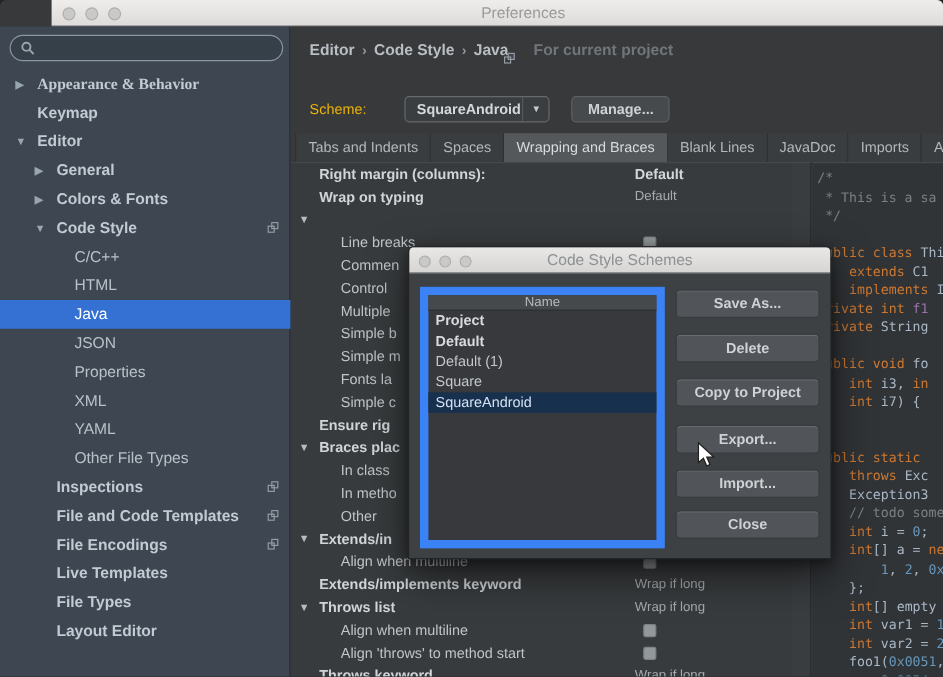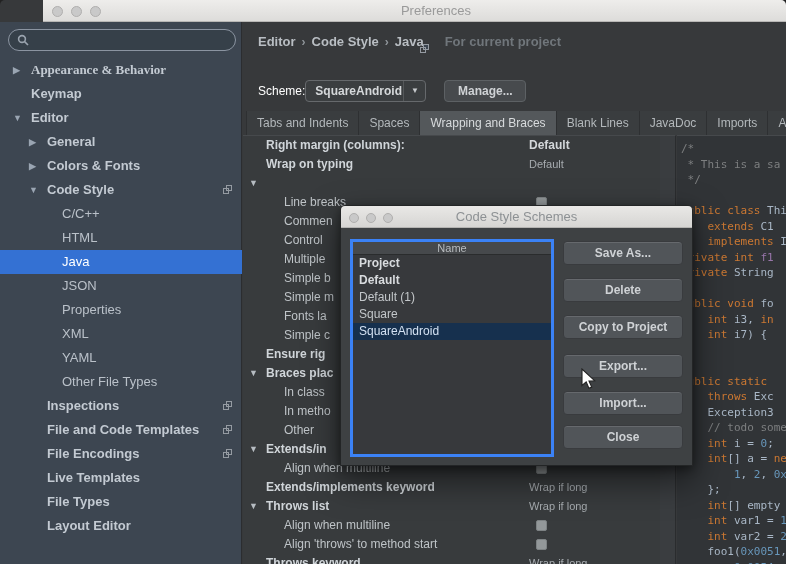--- a/index.html
+++ b/index.html
@@ -30,21 +30,21 @@
   .badge i.b1{left:0;bottom:0;width:6px;height:6px;}
   .badge i.b2{right:0;top:0;width:6px;height:6px;background:#3d4651;}
   
   .main-header{position:absolute;left:243px;top:22px;width:543px;height:113px;background:#37393b;}
   .breadcrumb{position:absolute;left:15px;top:12px;font-size:13px;font-weight:bold;color:#b9bec3;
     display:flex;align-items:center;gap:6px;white-space:nowrap;}
   .breadcrumb .sep{color:#8f959a;font-size:12px;}
   .breadcrumb .note{color:#70767b;}
   .breadcrumb .badge{position:static;display:inline-block;width:9px;height:9px;position:relative;}
   .scheme-row{position:absolute;left:15px;top:57px;height:24px;display:flex;align-items:center;}
-  .scheme-label{font-size:12px;color:#ffffff;margin-right:0;}
+  .scheme-label{font-size:12px;color:#eab308;margin-right:32px;}
   .combo{position:relative;width:121px;height:22px;border:1px solid #66696c;border-radius:4px;
     background:#3b3e40;color:#d5d8da;font-size:12px;font-weight:bold;line-height:20px;padding-left:9px;}
   .combo .cv-arrow{position:absolute;right:0;top:0;width:22px;height:20px;border-left:1px solid #55585a;
     text-align:center;font-size:8px;color:#c6c9cc;line-height:20px;}
   .btn{display:inline-block;background:#474a4d;border:1px solid #5d6164;border-radius:4px;
     color:#cfd2d5;font-size:12px;font-weight:bold;text-align:center;cursor:default;}
   .manage-btn{margin-left:18px;width:82px;height:22px;line-height:20px;}
   
   .tabbar{position:absolute;left:3px;top:89px;display:flex;height:24px;border-left:1px solid #2e3032;}
   .tab{height:24px;line-height:24px;padding:0 10px;font-size:12px;color:#b3b8bb;
@@ -71,21 +71,21 @@
     white-space:pre;}
   .tk-k{color:#cc7832;}.tk-p{color:#a9b7c6;}.tk-c{color:#7d7f80;}.tk-n{color:#6897bb;}.tk-f{color:#9876aa;}
   
   .dialog{position:absolute;left:340px;top:205px;width:353px;height:261px;z-index:10;
     background:#3e4143;border:1px solid #232526;border-radius:5px 5px 0 0;
     box-shadow:0 14px 34px rgba(0,0,0,.55), 0 3px 10px rgba(0,0,0,.4);}
   .dialog .dtitle{position:absolute;left:0;top:0;right:0;height:22px;
     background:linear-gradient(#e9e8e6,#d6d5d3);border-radius:4px 4px 0 0;border-bottom:1px solid #b5b4b2;}
   .dialog .dtitle .dtext{position:absolute;left:0;right:0;top:3px;text-align:center;font-size:13px;color:#8d9194;}
   .schemes-list{position:absolute;left:9px;top:33px;width:204px;height:218px;
-    background:#37393c;border:3px solid #3b82f6;}
+    background:#37393c;border:7px solid #3b82f6;}
   .schemes-list .lhead{height:13px;line-height:13px;background:#46494c;border-bottom:1px solid #2a2c2d;
     text-align:center;font-size:11px;color:#b8bcbf;}
   .scheme-item{height:17px;line-height:17px;padding-left:6px;font-size:12px;color:#c3c7ca;white-space:nowrap;}
   .scheme-item.bold{font-weight:bold;color:#d8dbde;}
   .scheme-item.selected{background:#16304e;color:#d3e1f2;}
   .dlg-btn{position:absolute;left:222px;width:120px;height:24px;line-height:22px;
     background:#515559;border:1px solid #393b3e;box-shadow:inset 0 1px 0 rgba(255,255,255,.12);
     border-radius:4px;}
   
   .cursor{position:absolute;left:581px;top:368px;z-index:20;pointer-events:none;}

